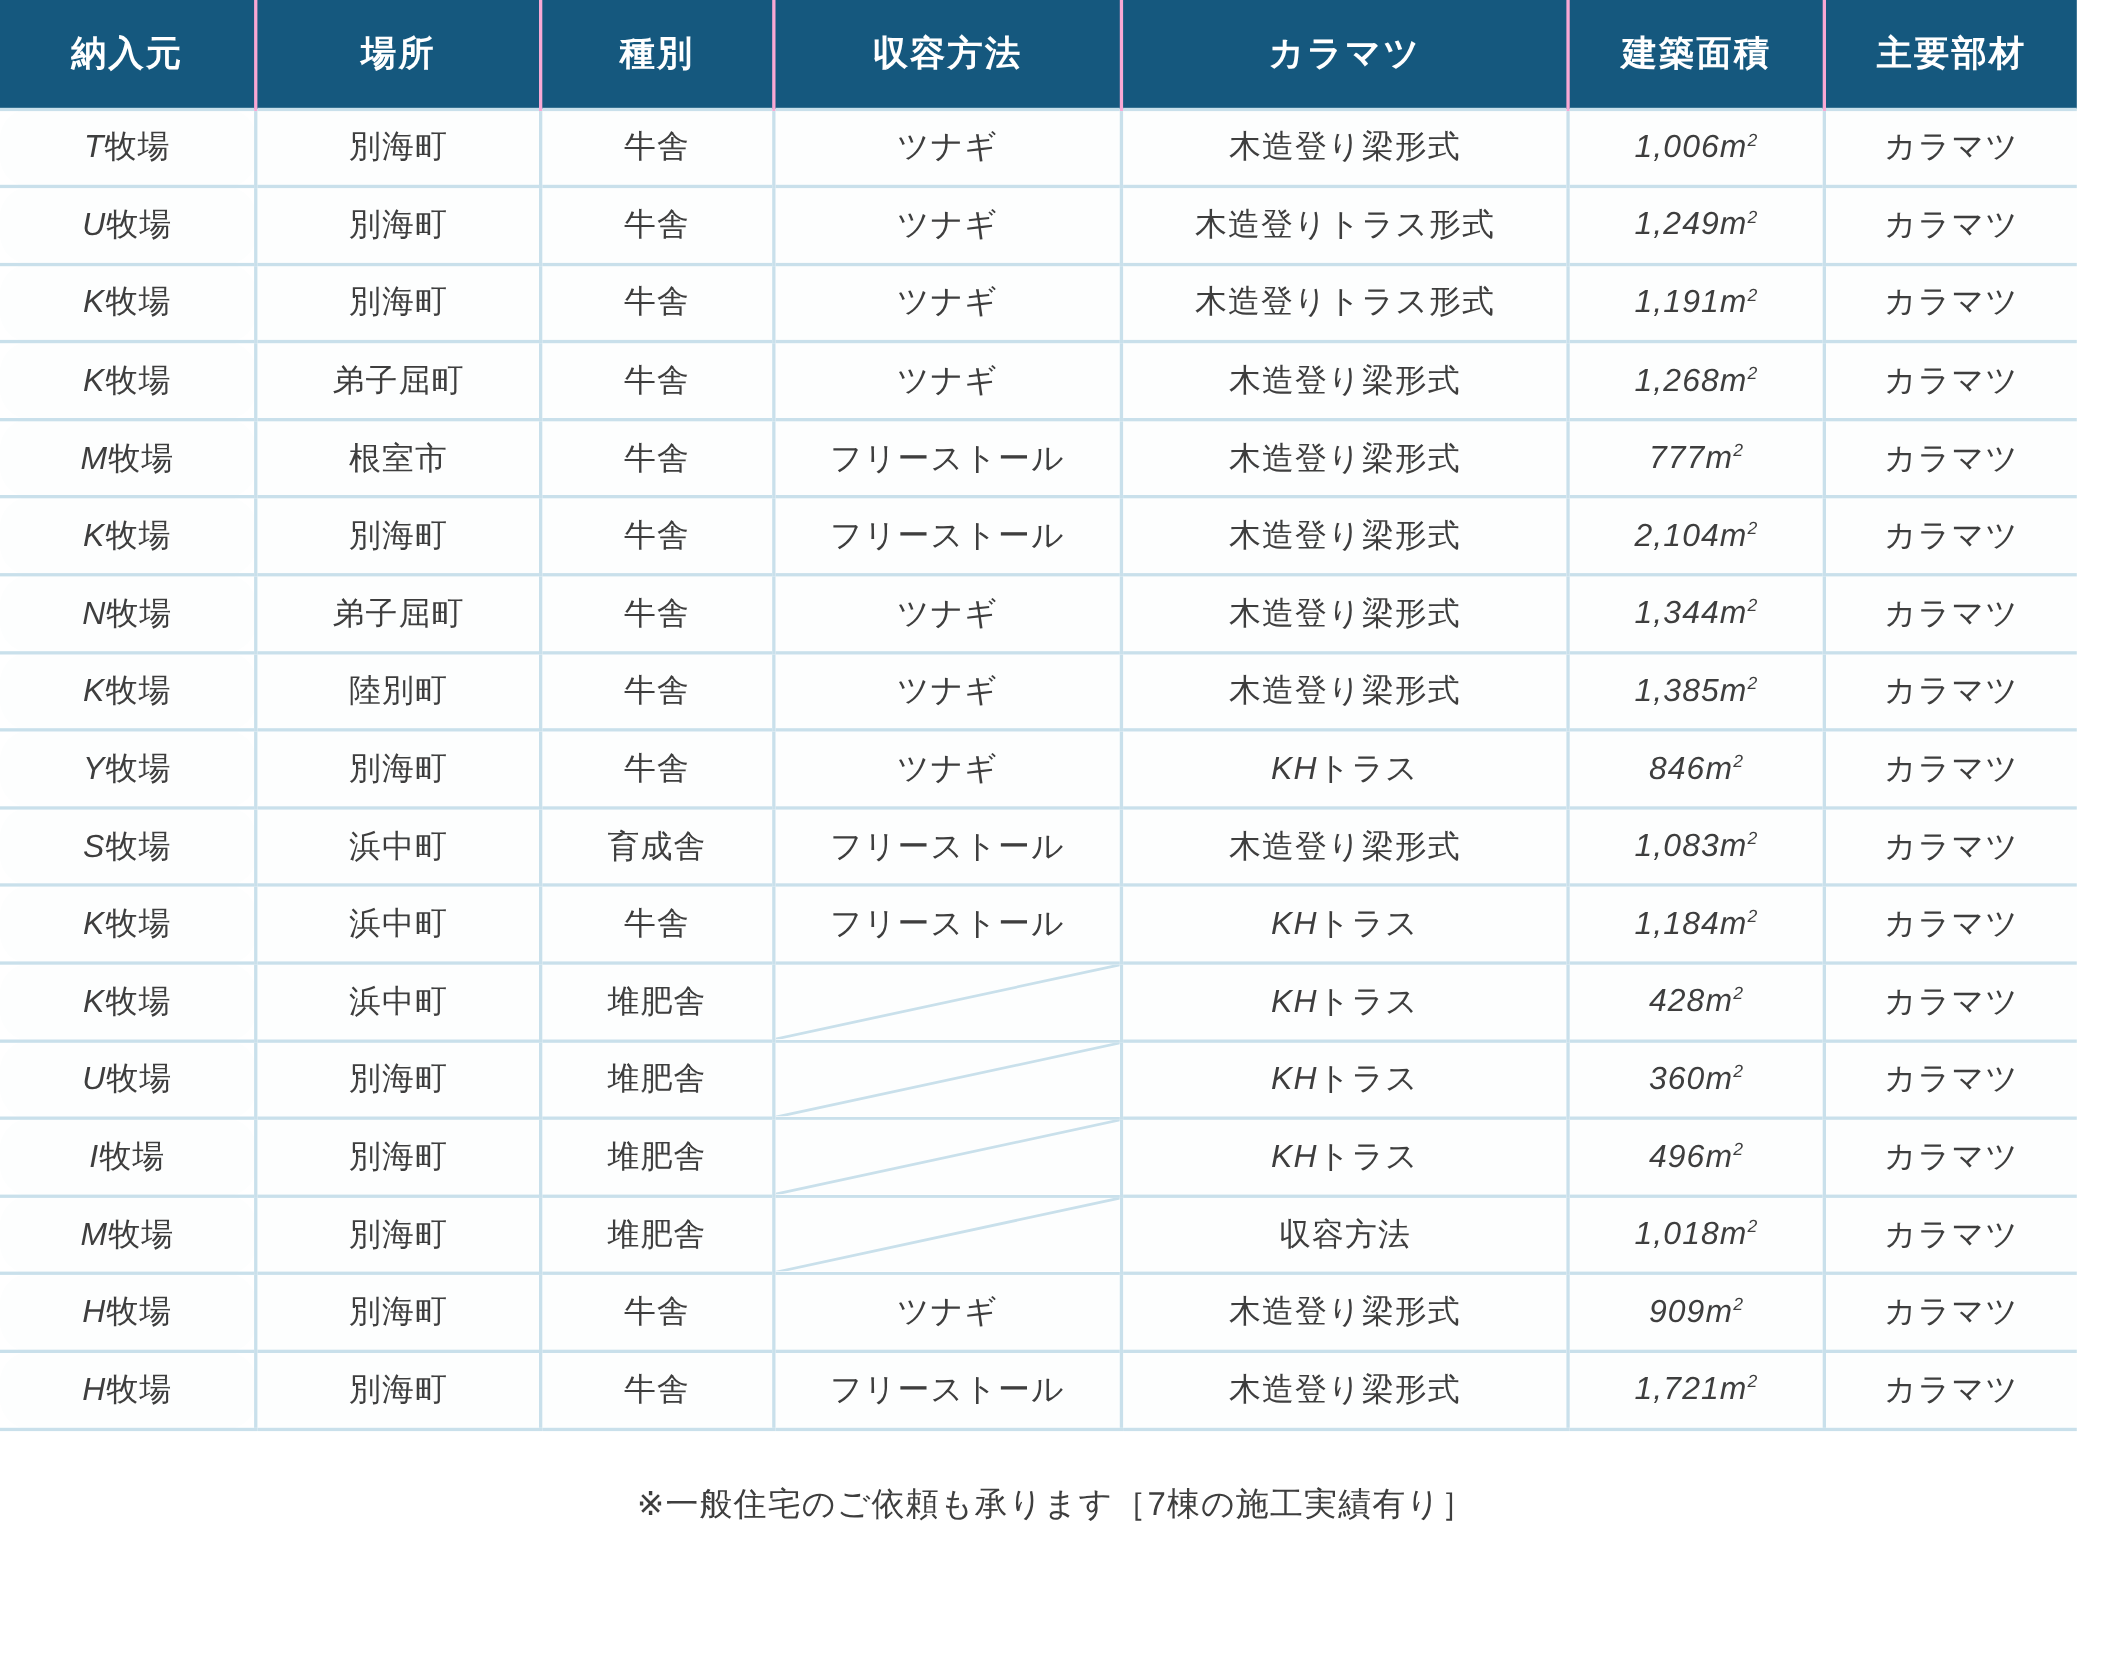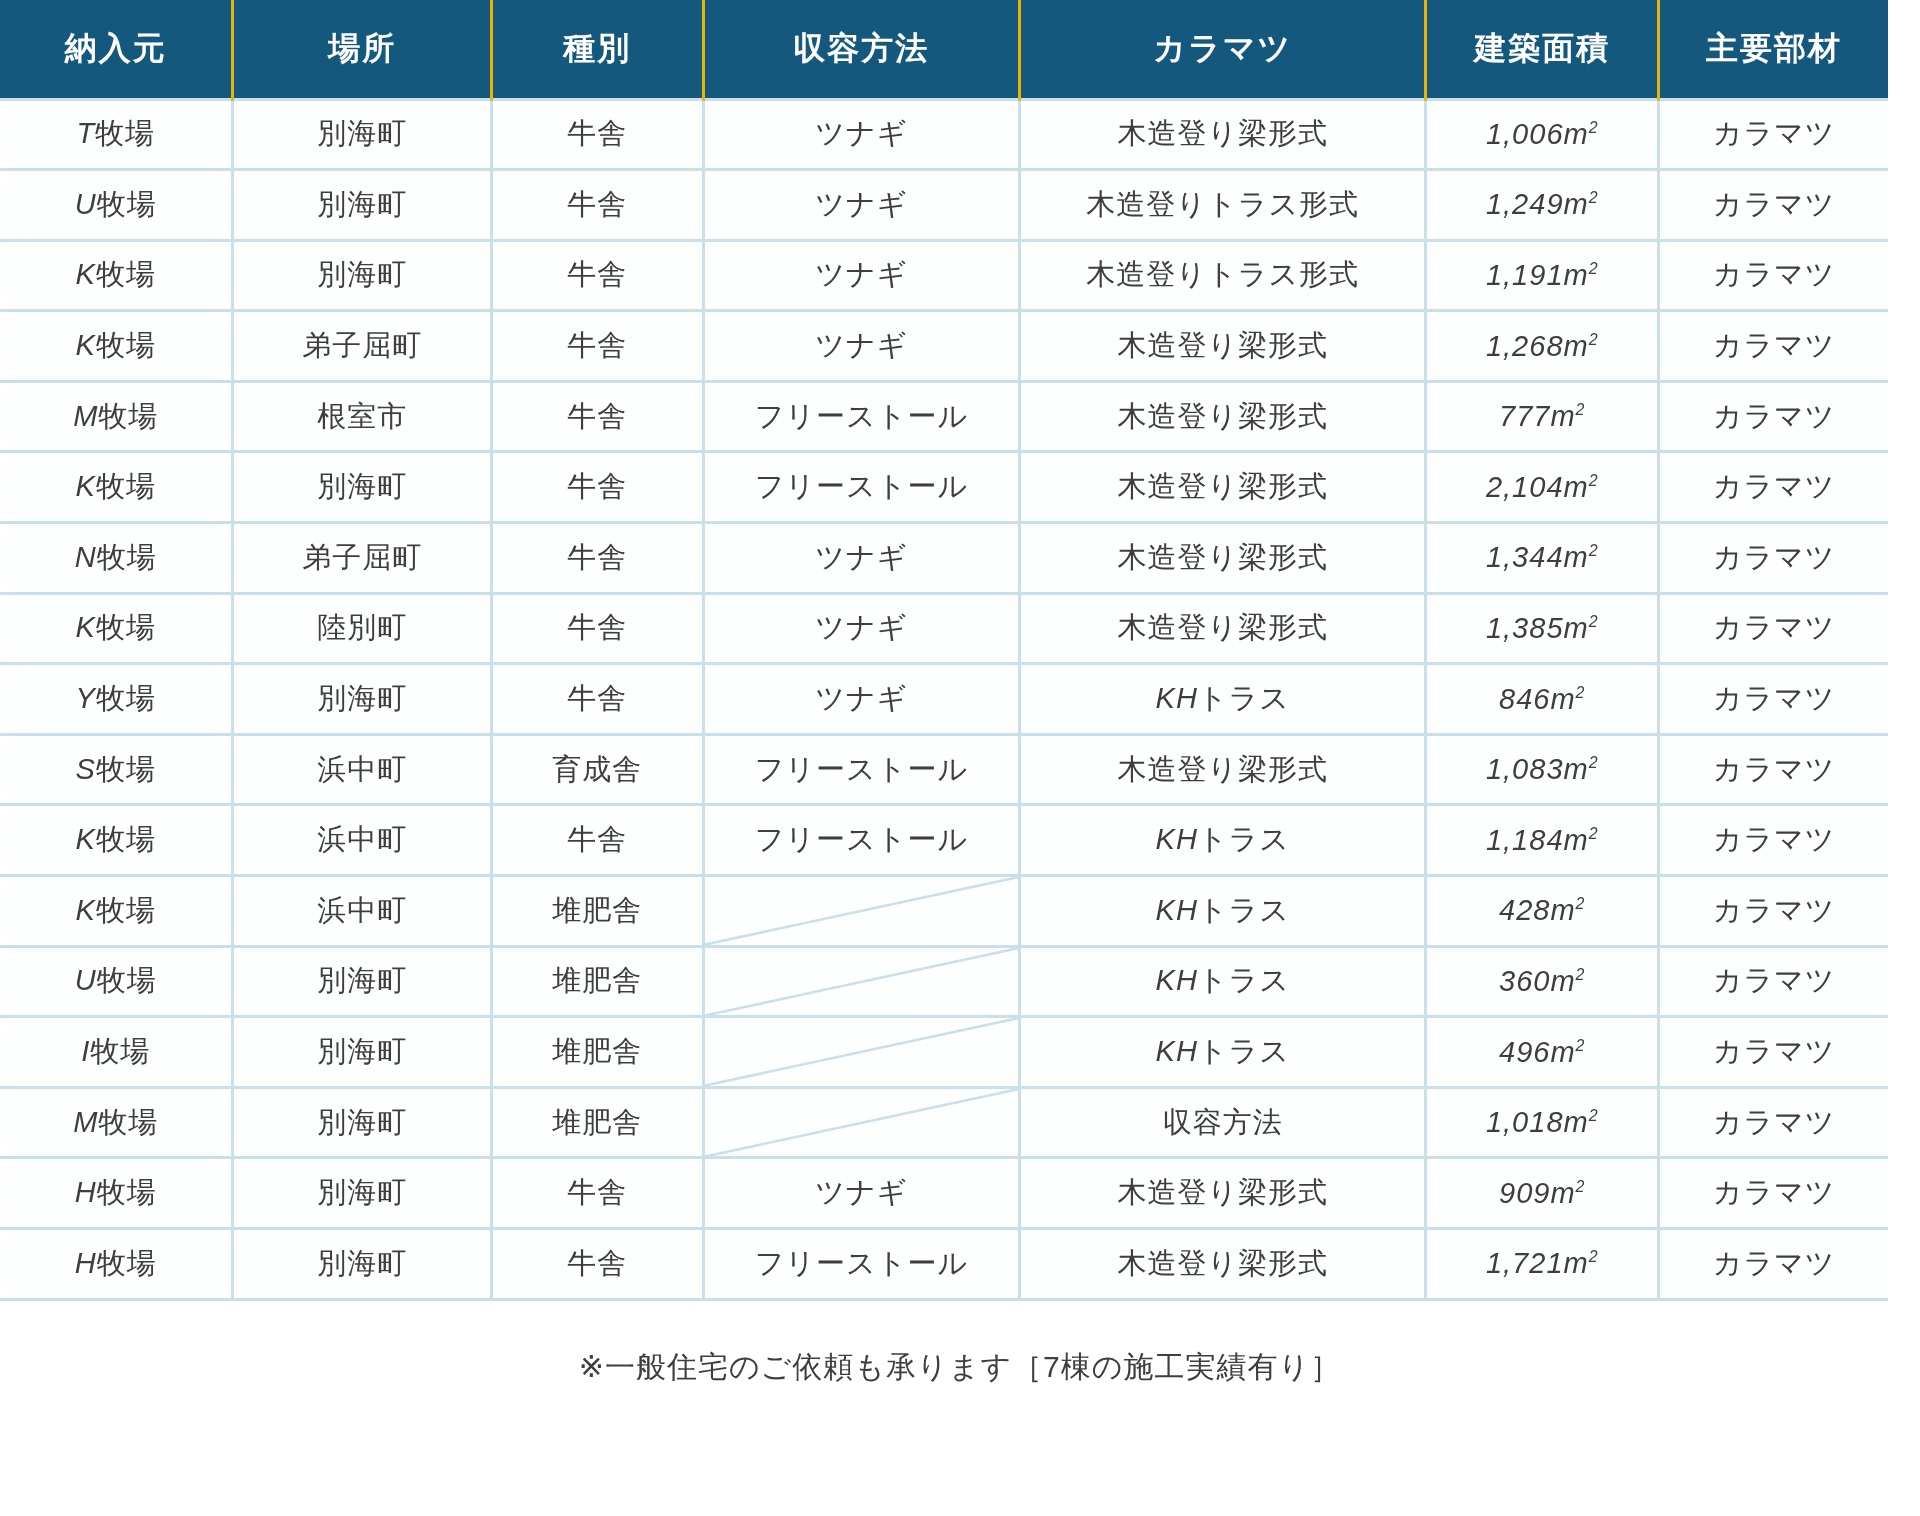--- a/index.html
+++ b/index.html
@@ -32,21 +32,21 @@
   col.c-material{width:12.14%;}
   thead th{
     background:var(--header-bg);
     color:var(--header-text);
     height:99px;
     font-size:32px;
     font-weight:bold;
     letter-spacing:2px;
     text-align:center;
     vertical-align:middle;
-    border-left:3px solid #eab308;
+    border-left:3px solid #f9a8d4;
   }
   thead th:first-child{border-left:none;}
   tbody td{
     height:70.6px;
     background:var(--row-bg);
     font-size:29px;
     text-align:center;
     vertical-align:middle;
     letter-spacing:1px;
     border-top:3px solid var(--border);

